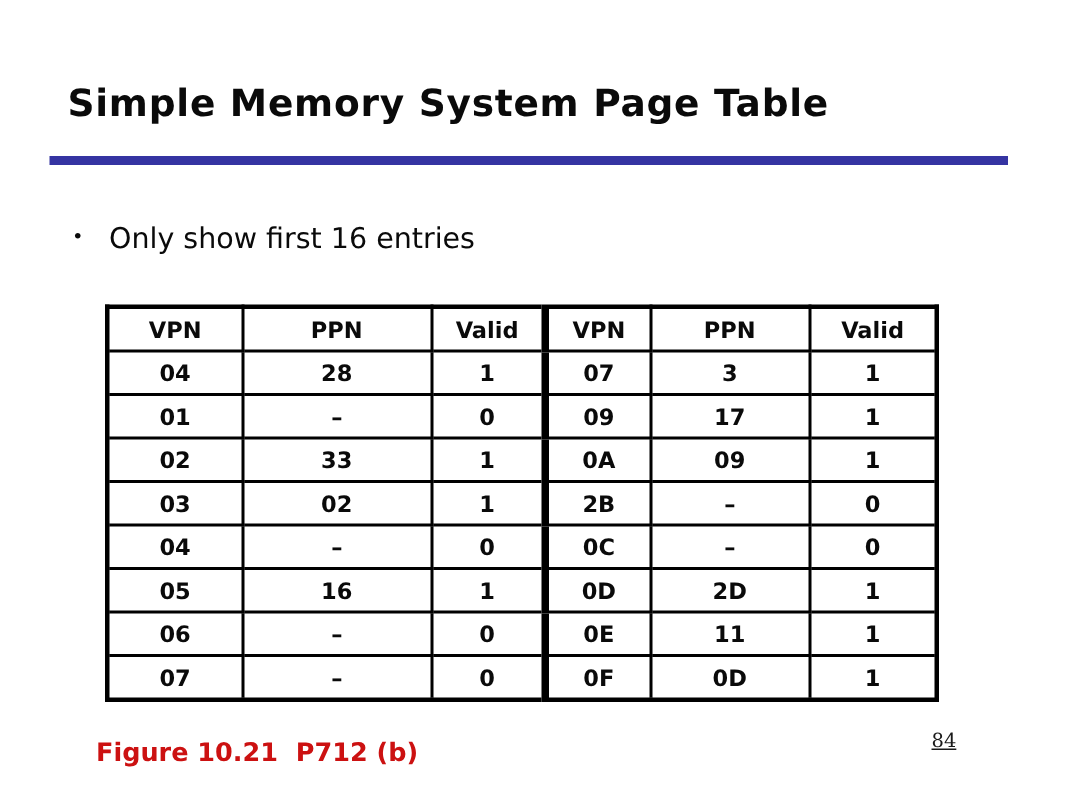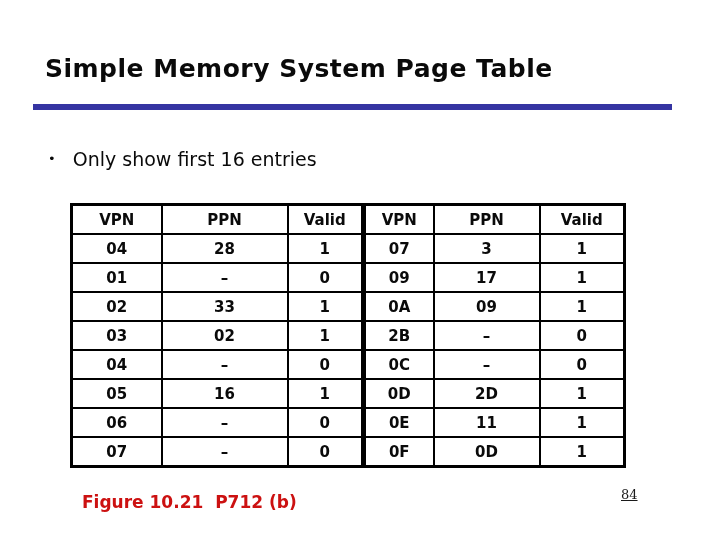--- a/index.html
+++ b/index.html
@@ -66,21 +66,21 @@
     font-size: 15px;
     font-weight: bold;
     color: #0a0a0a;
     font-family: "DejaVu Sans", "Liberation Sans", sans-serif;
   }
   table.pt th.mid, table.pt td.mid {
     border-left: 5px solid #000;
   }
   .caption {
     position: absolute;
-    left: 82px;
+    left: 64px;
     top: 492px;
     font-size: 17px;
     font-weight: bold;
     color: #cc1111;
     white-space: pre;
     text-align: center;
   }
   .pageno {
     position: absolute;
     left: 621px;

